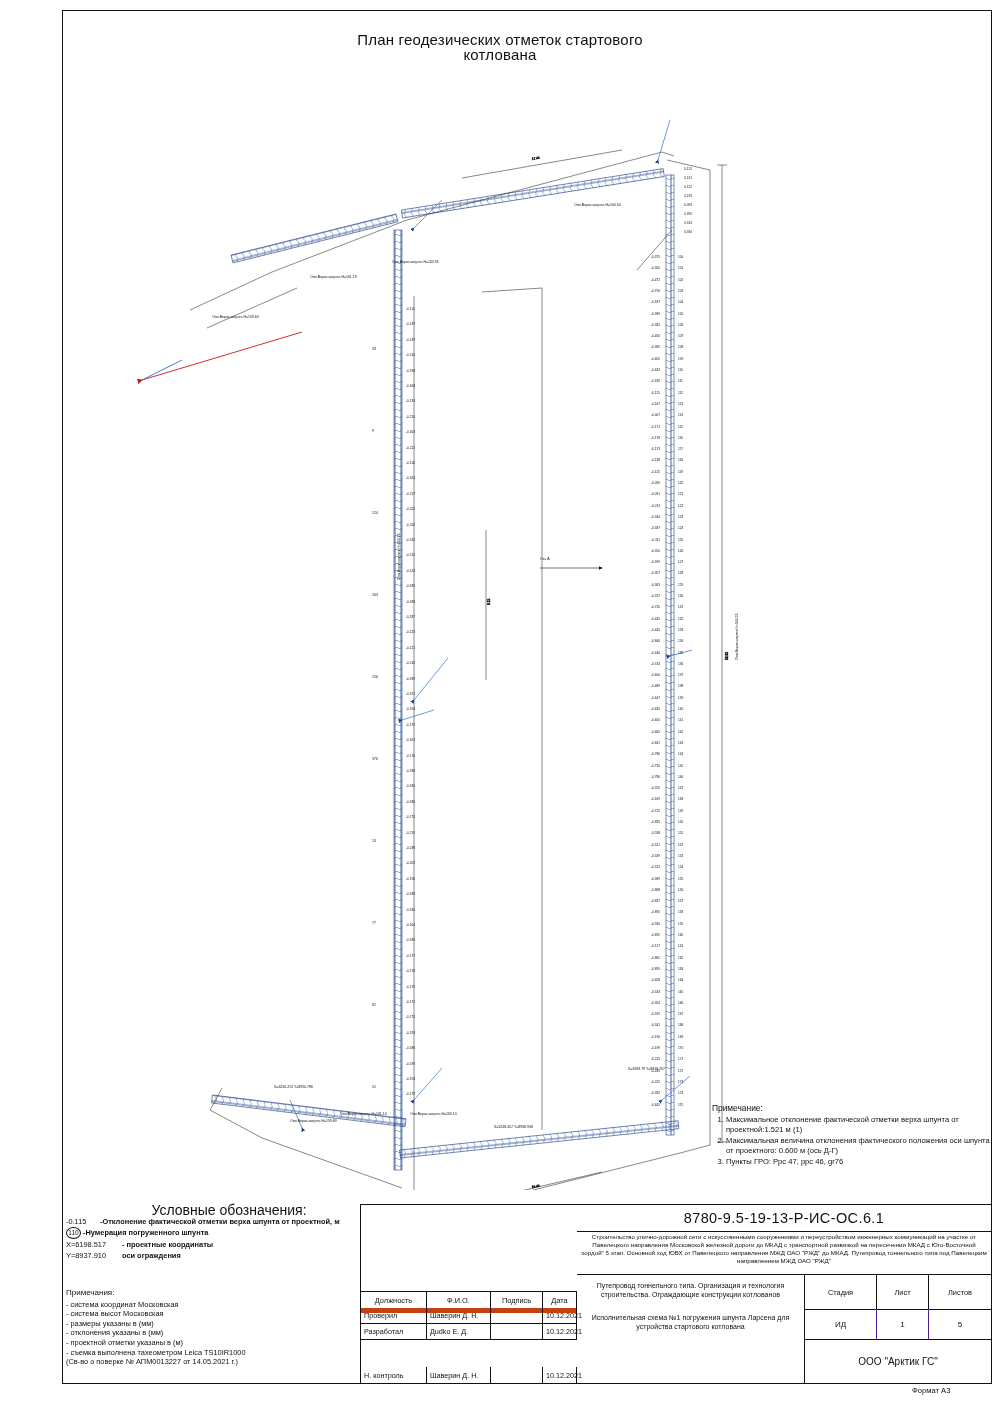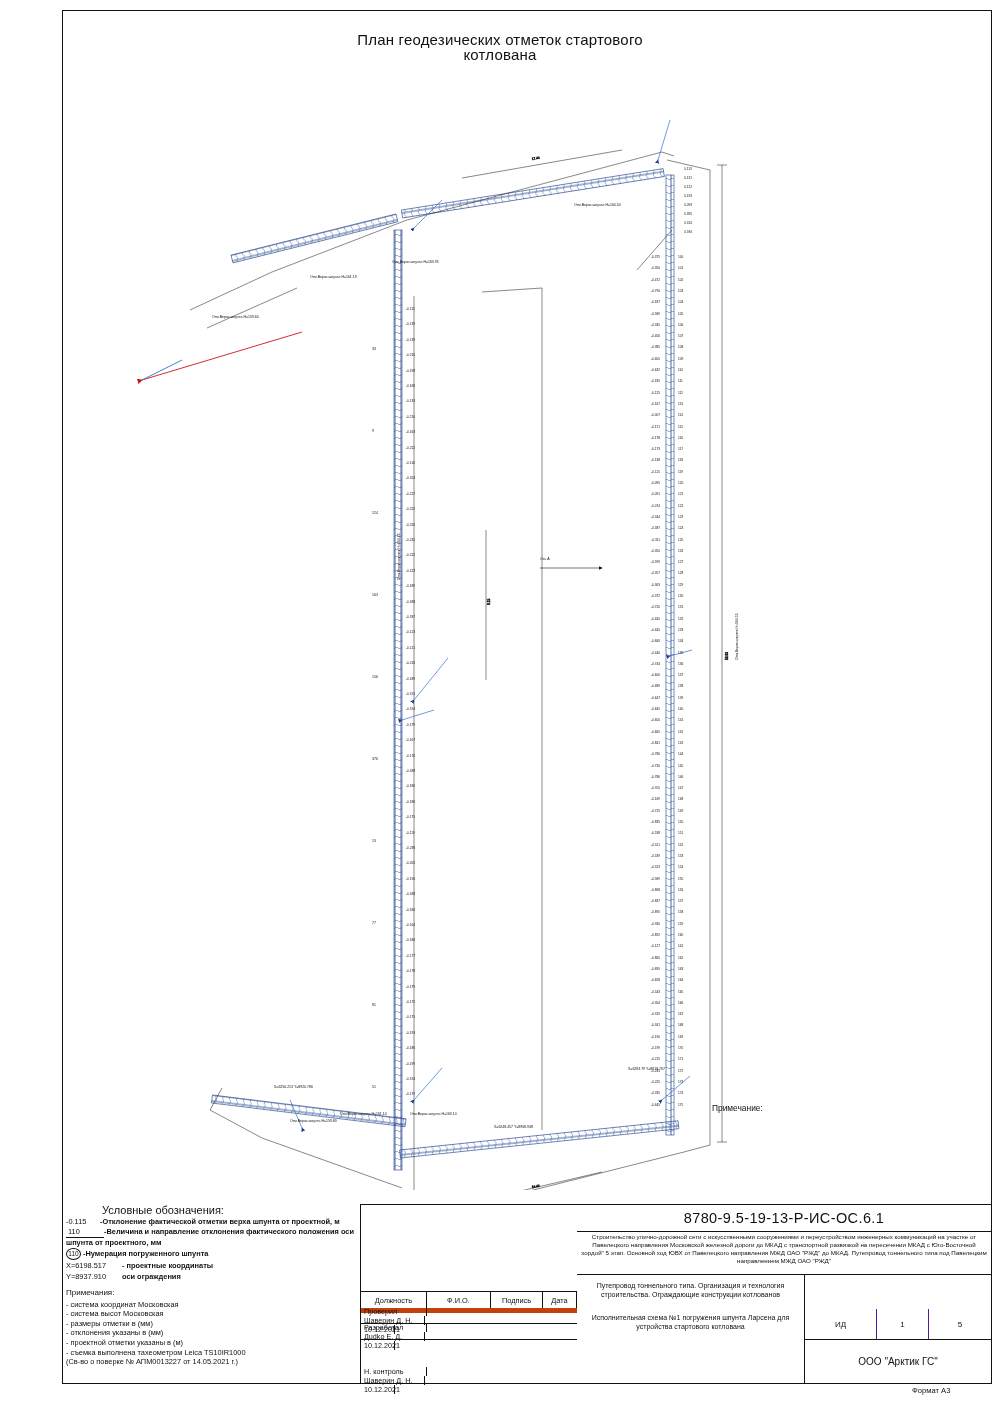--- a/index.html
+++ b/index.html
@@ -7,37 +7,37 @@
   .sheet{position:absolute;left:0;top:0;width:1000px;height:1414px;background:#fff;}
   .frame{position:absolute;left:62px;top:10px;width:928px;height:1372px;border:1.5px solid #111;}
   .title-main{position:absolute;left:300px;top:32px;width:400px;text-align:center;font-size:15px;line-height:15px;letter-spacing:.2px;}
   .drawing{position:absolute;left:62px;top:60px;width:720px;height:1130px;}
   .drawing svg{display:block;}
   .note-right{position:absolute;left:712px;top:1104px;width:278px;font-size:7.6px;line-height:9.4px;}
   .note-right .nr-title{font-size:8.4px;margin-bottom:2px;}
   .note-right ol{margin:0;padding-left:14px;}
   .note-right li{margin-bottom:2px;}
   .legend{position:absolute;left:66px;top:1206px;width:290px;font-size:7.4px;line-height:9.6px;}
-  .legend .lg-title{font-size:11px;margin-bottom:1px;padding-left:36px;}
+  .legend .lg-title{font-size:14px;margin-bottom:1px;padding-left:36px;text-align:center;}
   .legend .lg-row{position:relative;padding-left:0;margin-bottom:1px;}
   .legend .lg-key{display:inline-block;min-width:34px;font-size:7.4px;}
   .legend .lg-val{display:inline;font-weight:bold;}
   .notes{position:absolute;left:66px;top:1288px;width:300px;font-size:7.4px;line-height:9.6px;}
   .notes .nt-title{font-size:8px;margin-bottom:2px;}
   .circ{display:inline-block;width:13px;height:10px;border:1px solid #111;border-radius:50%;text-align:center;line-height:10px;font-size:6.5px;vertical-align:middle;}
   .ul{border-bottom:1px solid #111;display:inline-block;padding:0 2px;}
 
   
   .tb{position:absolute;left:360px;top:1204px;width:630px;height:178px;border:1px solid #111;}
   .tb .code{position:absolute;left:216px;top:0;width:414px;height:26px;border-bottom:1px solid #111;display:flex;align-items:center;justify-content:center;font-size:14.5px;letter-spacing:.4px;}
   .tb .descr{position:absolute;left:216px;top:26px;width:414px;height:44px;border-bottom:1px solid #111;font-size:6.2px;line-height:8px;padding:2px 4px;box-sizing:border-box;text-align:center;}
   .tb .leftcol{position:absolute;left:0;top:26px;width:216px;height:152px;}
   .tb .hdrrow{position:absolute;left:0;top:60px;width:216px;height:16px;border-top:1px solid #111;border-bottom:5px solid #c2410c;display:flex;font-size:7.4px;}
   .tb .hdrrow div{border-right:1px solid #111;display:flex;align-items:center;justify-content:center;box-sizing:border-box;}
-  .tb .rowp{position:absolute;left:0;width:216px;height:16px;border-bottom:1px solid #111;display:flex;font-size:7.2px;flex-direction:column;}
+  .tb .rowp{position:absolute;left:0;width:216px;height:16px;border-bottom:1px solid #111;display:flex;font-size:7.2px;}
   .tb .rowp div{border-right:1px solid #111;display:flex;align-items:center;padding-left:3px;box-sizing:border-box;}
   .c1{width:66px;} .c2{width:64px;} .c3{width:52px;} .c4{width:34px;}
   .tb .mid{position:absolute;left:216px;top:70px;width:414px;height:108px;}
   .tb .midtext{position:absolute;left:0;top:0;width:228px;height:108px;border-right:1px solid #111;font-size:7px;line-height:9px;text-align:center;padding:6px 6px;box-sizing:border-box;}
   .tb .stgcols{position:absolute;left:228px;top:0;width:186px;height:34px;border-bottom:1px solid #111;display:flex;font-size:7.4px;}
   .tb .stgcols div{display:flex;align-items:center;justify-content:center;border-right:1px solid #111;box-sizing:border-box;}
   .tb .stgvals{position:absolute;left:228px;top:34px;width:186px;height:30px;border-bottom:1px solid #111;display:flex;font-size:8px;}
   .tb .stgvals div{display:flex;align-items:center;justify-content:center;border-right:1px solid #4c1d95;box-sizing:border-box;}
   .sg1{width:72px;} .sg2{width:52px;} .sg3{width:62px;}
   .tb .org{position:absolute;left:228px;top:64px;width:186px;height:44px;display:flex;align-items:center;justify-content:center;font-size:10px;}
@@ -413,47 +413,49 @@
       <g id="coordLabels">
           <text x="212" y="1028" class="tiny2">X=6256.213 Y=8920.786</text>
           <text x="566" y="1010" class="tiny2">X=6283.79 Y=8918.767</text>
           <text x="432" y="1068" class="tiny2">X=6248.457 Y=8908.948</text>
         </g>
     </svg>
   </div>
 
   <div class="note-right">
     <div class="nr-title">Примечание:</div>
+    <ol>
+      <li>Максимальное отклонение фактической отметки верха шпунта от проектной:1.521 м (1)</li>
+      <li>Максимальная величина отклонения фактического положения оси шпунта от проектного: 0.600 м (ось Д-Г)</li>
+      <li>Пункты ГРО: Ррс 47, ррс 46, gr76</li>
+    </ol>
   </div>
 
   <div class="legend">
     <div class="lg-title">Условные обозначения:</div>
     <div class="lg-row">
       <span class="lg-key">-0.115</span><span class="lg-val">-Отклонение фактической отметки верха шпунта от проектной, м</span>
-    </div>
-    <div class="lg-row">
-      <span class="lg-key ul">110</span><span class="lg-val">-Величина и направление отклонения фактического положения  оси шпунта от проектного, мм</span>
     </div>
     <div class="lg-row">
       <span class="circ">110</span>
       <span class="lg-val">-Нумерация погруженного шпунта</span>
     </div>
     <div class="lg-row">
       <span class="lg-key" style="min-width:56px">X=6198.517</span><span class="lg-val">- проектные координаты</span>
     </div>
     <div class="lg-row">
       <span class="lg-key" style="min-width:56px">Y=8937.910</span><span class="lg-val">оси ограждения</span>
     </div>
   </div>
 
   <div class="notes">
     <div class="nt-title">Примечания:</div>
     <div>- система координат Московская</div>
     <div>- система высот Московская</div>
-    <div>- размеры отметки в (мм)</div>
+    <div>- размеры указаны в (мм)</div>
     <div>- отклонения указаны в (мм)</div>
     <div>- проектной отметки указаны в (м)</div>
     <div>- съемка выполнена тахеометром Leica TS10IR1000</div>
     <div>(Св-во о поверке № АПМ0013227 от 14.05.2021 г.)</div>
   </div>
 
   <div class="tb">
     <div class="code">8780-9.5-19-13-Р-ИС-ОС.6.1</div>
     <div class="descr">Строительство улично-дорожной сети с искусственными сооружениями и переустройством инженерных коммуникаций на участке от Павелецкого направления Московской железной дороги до МКАД с транспортной развязкой на пересечении МКАД с Юго-Восточной хордой" 5 этап. Основной ход ЮВХ от Павелецкого направления МЖД ОАО "РЖД" до МКАД. Путепровод тоннельного типа под Павелецким направлением МЖД ОАО "РЖД"</div>
 
@@ -482,20 +484,25 @@
         <div class="c3"></div>
         <div class="c4">10.12.2021</div>
       </div>
     </div>
 
     <div class="mid">
       <div class="midtext">
         <div style="margin-bottom:14px">Путепровод тоннельного типа. Организация и технология строительства. Ограждающие конструкции котлованов</div>
         <div>Исполнительная схема №1 погружения шпунта Ларсена для устройства стартового котлована</div>
       </div>
+      <div class="stgcols">
+        <div class="sg1">Стадия</div>
+        <div class="sg2">Лист</div>
+        <div class="sg3" style="border-right:none">Листов</div>
+      </div>
       <div class="stgvals">
         <div class="sg1">ИД</div>
         <div class="sg2">1</div>
         <div class="sg3" style="border-right:none">5</div>
       </div>
       <div class="org">ООО "Арктик ГС"</div>
     </div>
   </div>
 
   <div class="fmt">Формат А3</div>

